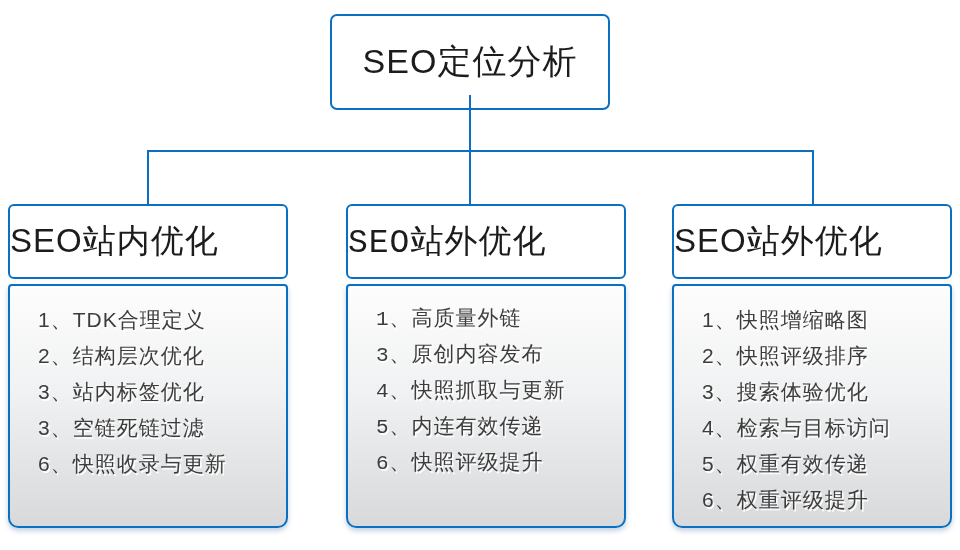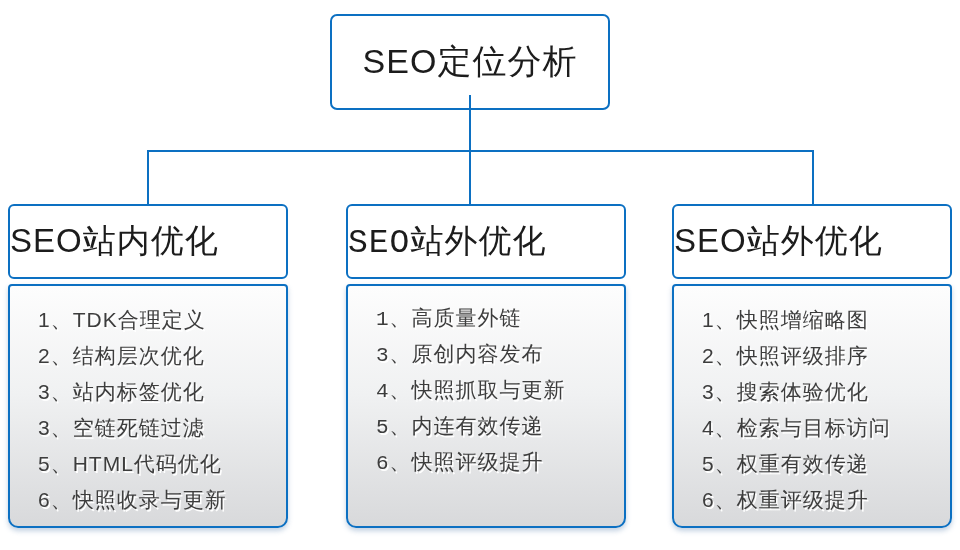--- a/index.html
+++ b/index.html
@@ -58,21 +58,20 @@
 <div class="line" style="left:812px;top:150px;width:2px;height:55px;"></div>
 
 <div class="abs col-header c1">
   <span>SEO站内优化</span>
 </div>
 <div class="abs col-list c1">
   <div class="item">1、TDK合理定义</div>
   <div class="item">2、结构层次优化</div>
   <div class="item">3、站内标签优化</div>
   <div class="item">3、空链死链过滤</div>
-  <div class="item">5、HTML代码优化</div>
   <div class="item">6、快照收录与更新</div>
 </div>
 
 <div class="abs col-header c2">
   <span>SEO站外优化</span>
 </div>
 <div class="abs col-list c2">
   <div class="item">1、高质量外链</div>
   <div class="item">3、原创内容发布</div>
   <div class="item">4、快照抓取与更新</div>

